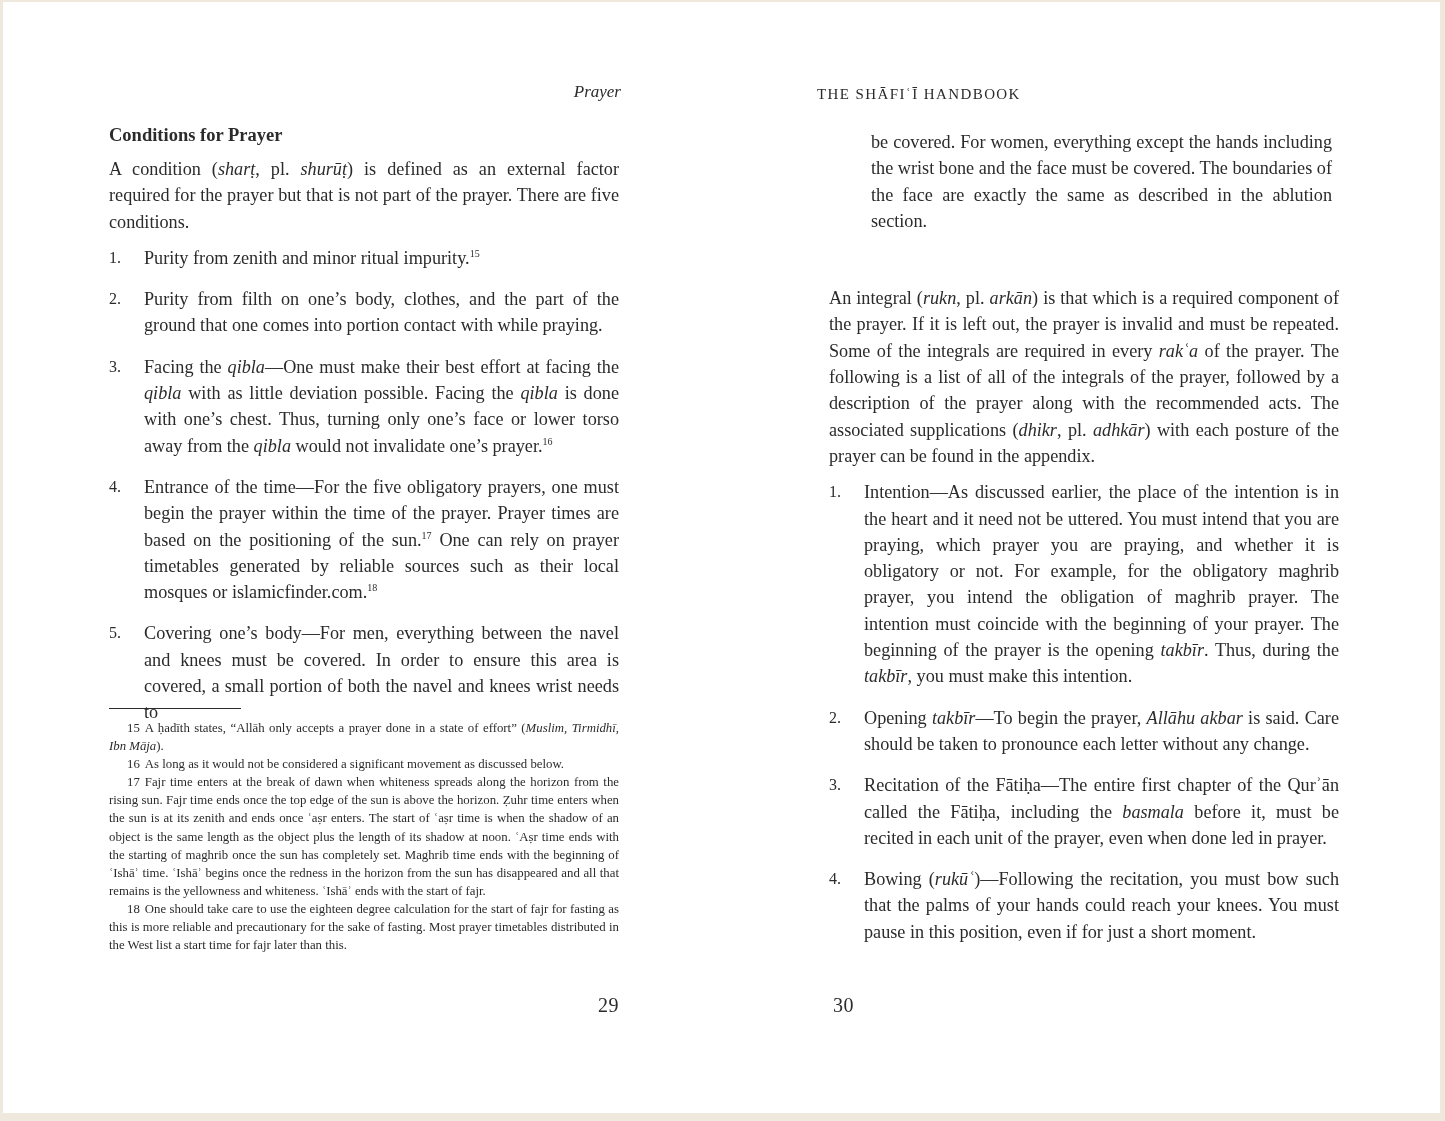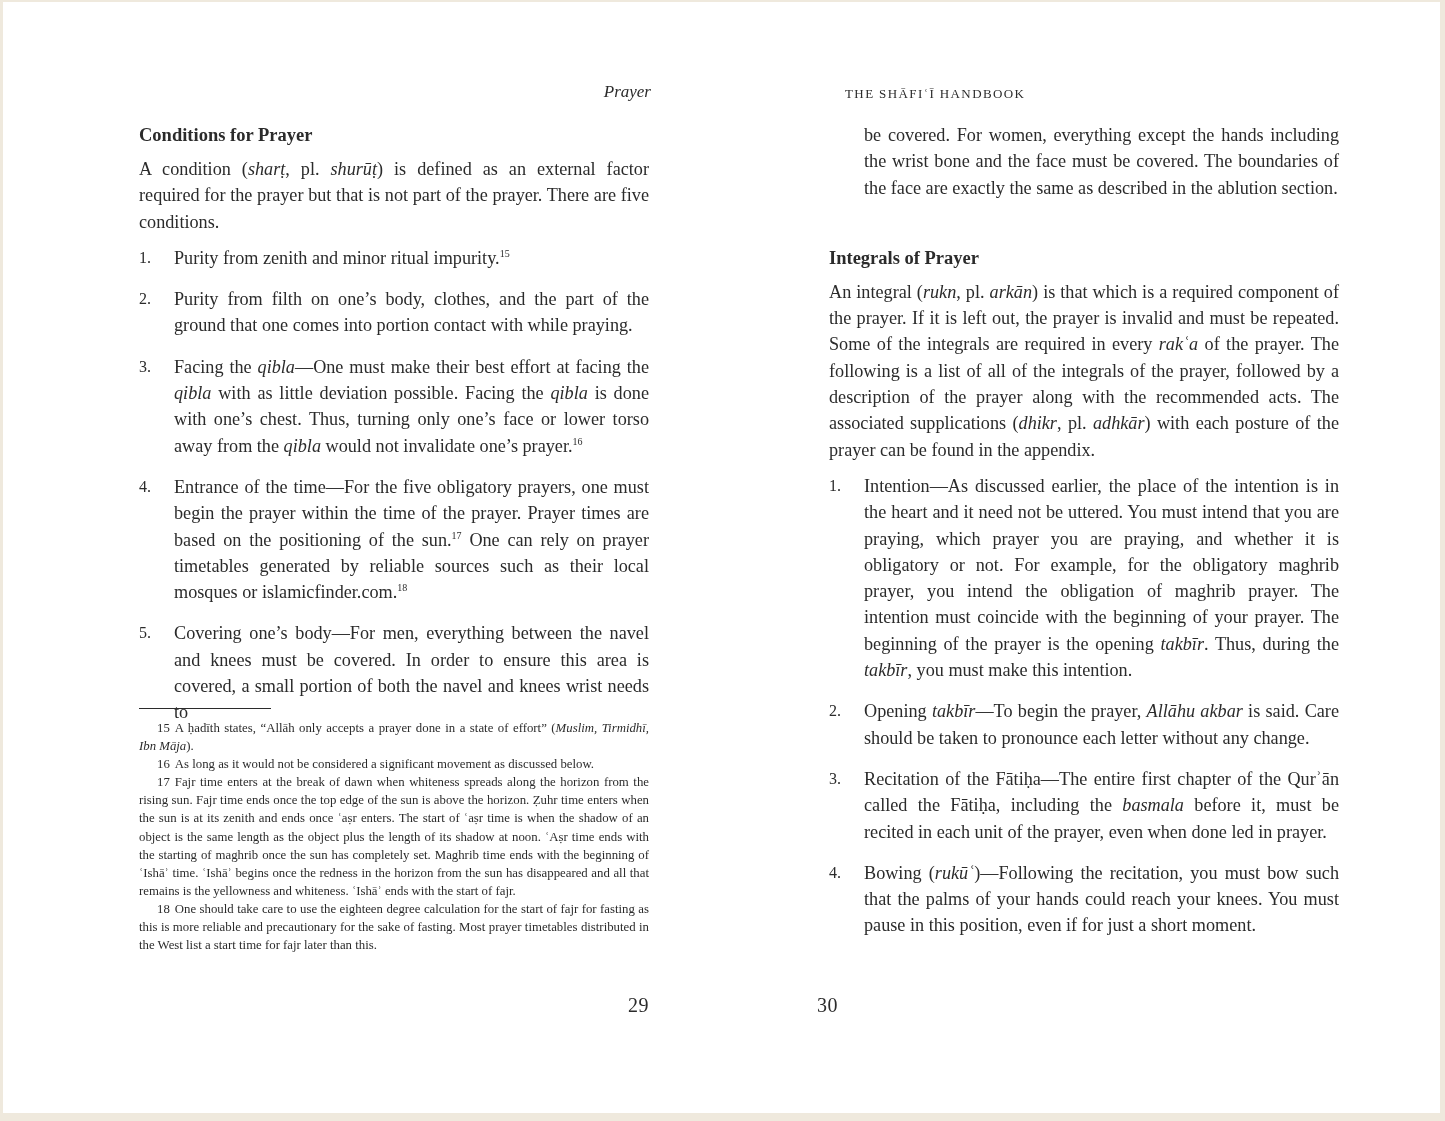--- a/index.html
+++ b/index.html
@@ -21,48 +21,48 @@
     top: 2px;
     width: 1437px;
     height: 1111px;
     background: #ffffff;
   }
   .page {
     position: absolute;
     top: 0;
     height: 1111px;
   }
-  .page-left { left: 0; width: 718px; margin-left: 30px; }
+  .page-left { left: 0; width: 718px; }
   .page-right { left: 718px; width: 719px; }
 
   .running-head {
     position: absolute;
     top: 80px;
     font-size: 17px;
   }
   .page-left .running-head {
     right: 100px;
     font-style: italic;
   }
   .page-right .running-head {
-    left: 124px;
-    font-size: 13px;
+    left: 96px;
+    font-size: 15px;
     letter-spacing: 1.4px;
     font-variant: small-caps;
     text-transform: uppercase;
     top: 84px;
   }
   .folio {
     position: absolute;
     top: 992px;
     font-size: 20px;
     letter-spacing: 0.5px;
   }
   .page-left .folio { left: 595px; }
-  .page-right .folio { left: 96px; }
+  .page-right .folio { left: 112px; }
 
   .text-block {
     position: absolute;
     width: 510px;
     font-size: 18.2px;
     line-height: 26.3px;
     text-align: justify;
   }
   .page-left .text-block { left: 106px; top: 120px; }
   .page-right .text-block { left: 108px; top: 120px; width: 510px; }
@@ -95,21 +95,21 @@
   }
   sup.fn {
     font-size: 10px;
     line-height: 0;
     vertical-align: 7px;
   }
   i { font-style: italic; }
 
   .continuation {
     padding-left: 35px;
-    margin: 0;
+    margin: 7px;
   }
   .spacer-heading { height: 44px; }
 
   .footnotes {
     position: absolute;
     left: 106px;
     top: 706px;
     width: 510px;
     font-size: 12.8px;
     line-height: 18.1px;
@@ -171,21 +171,20 @@
 
     <div class="folio">29</div>
   </div>
 
   <div class="page page-right">
     <div class="running-head">The Shāfiʿī Handbook</div>
 
     <div class="text-block">
       <p class="continuation">be covered. For women, everything except the hands including the wrist bone and the face must be covered. The boundaries of the face are exactly the same as described in the ablution section.</p>
       <div class="spacer-heading"></div>
-      <h2 class="heading">Integrals of Prayer</h2>
       <p class="para"><span>An integral (</span><i>rukn</i><span>, pl. </span><i>arkān</i><span>) is that which is a required component of the prayer. If it is left out, the prayer is invalid and must be repeated. Some of the integrals are required in every </span><i>rakʿa</i><span> of the prayer. The following is a list of all of the integrals of the prayer, followed by a description of the prayer along with the recommended acts. The associated supplications (</span><i>dhikr</i><span>, pl. </span><i>adhkār</i><span>) with each posture of the prayer can be found in the appendix.</span></p>
 
       <ol class="numbered">
         <li>
           <span class="num">1.</span><span>Intention—As discussed earlier, the place of the intention is in the heart and it need not be uttered. You must intend that you are praying, which prayer you are praying, and whether it is obligatory or not. For example, for the obligatory maghrib prayer, you intend the obligation of maghrib prayer. The intention must coincide with the beginning of your prayer. The beginning of the prayer is the opening </span><i>takbīr</i><span>. Thus, during the </span><i>takbīr</i><span>, you must make this intention.</span>
         </li>
         <li>
           <span class="num">2.</span><span>Opening </span><i>takbīr</i><span>—To begin the prayer, </span><i>Allāhu akbar</i><span> is said. Care should be taken to pronounce each letter without any change.</span>
         </li>
         <li>

